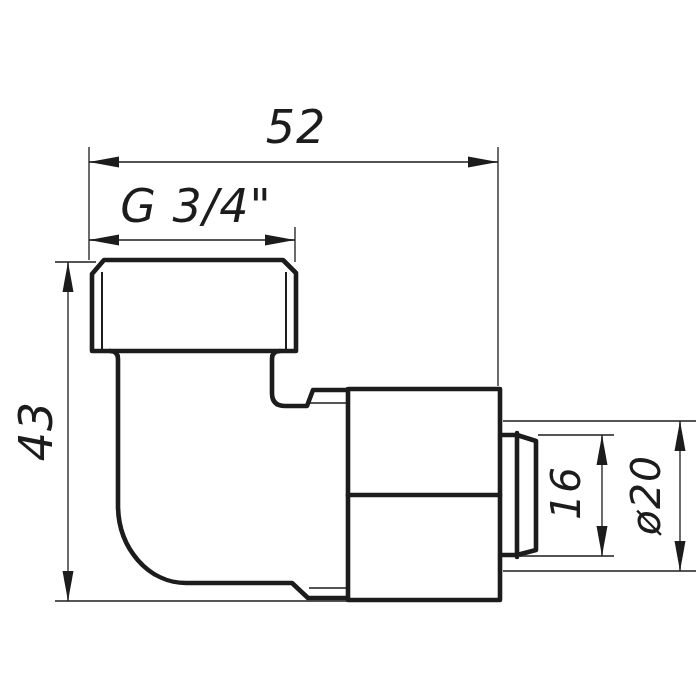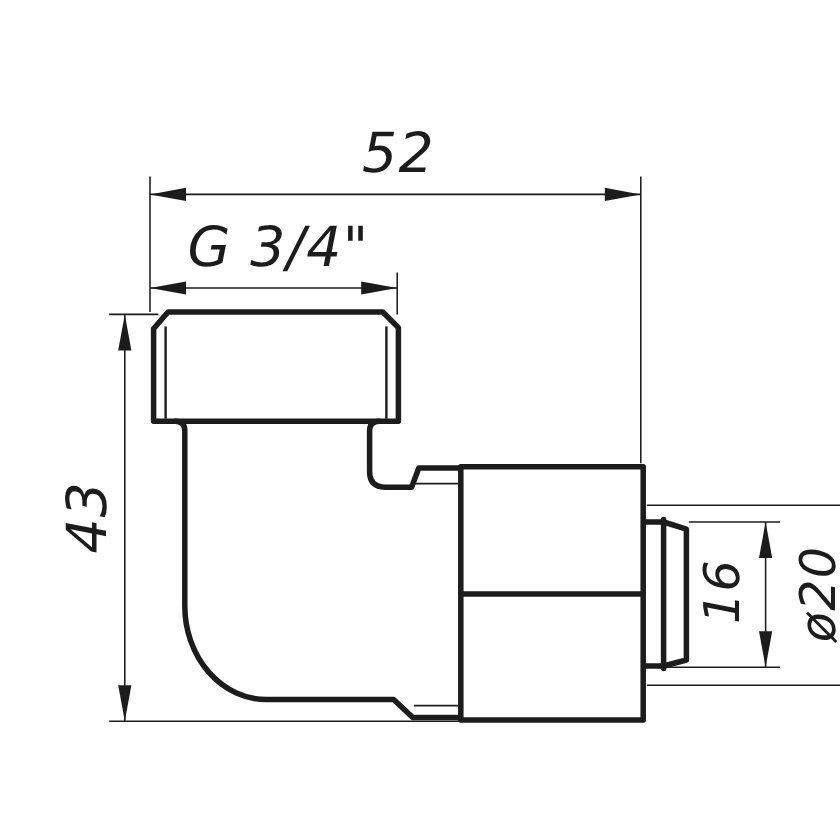--- a/index.html
+++ b/index.html
@@ -5,21 +5,20 @@
   html, body {
     margin: 0;
     padding: 0;
     background: #ffffff;
   }
   .stage {
     width: 607px;
     height: 700px;
     background: #ffffff;
     position: relative;
-    margin-left: 36px;
   }
   svg { display: block; }
   .thick {
     fill: none;
     stroke: #1c1c1c;
     stroke-width: 4.6;
     stroke-linecap: round;
     stroke-linejoin: round;
   }
   .medium {

